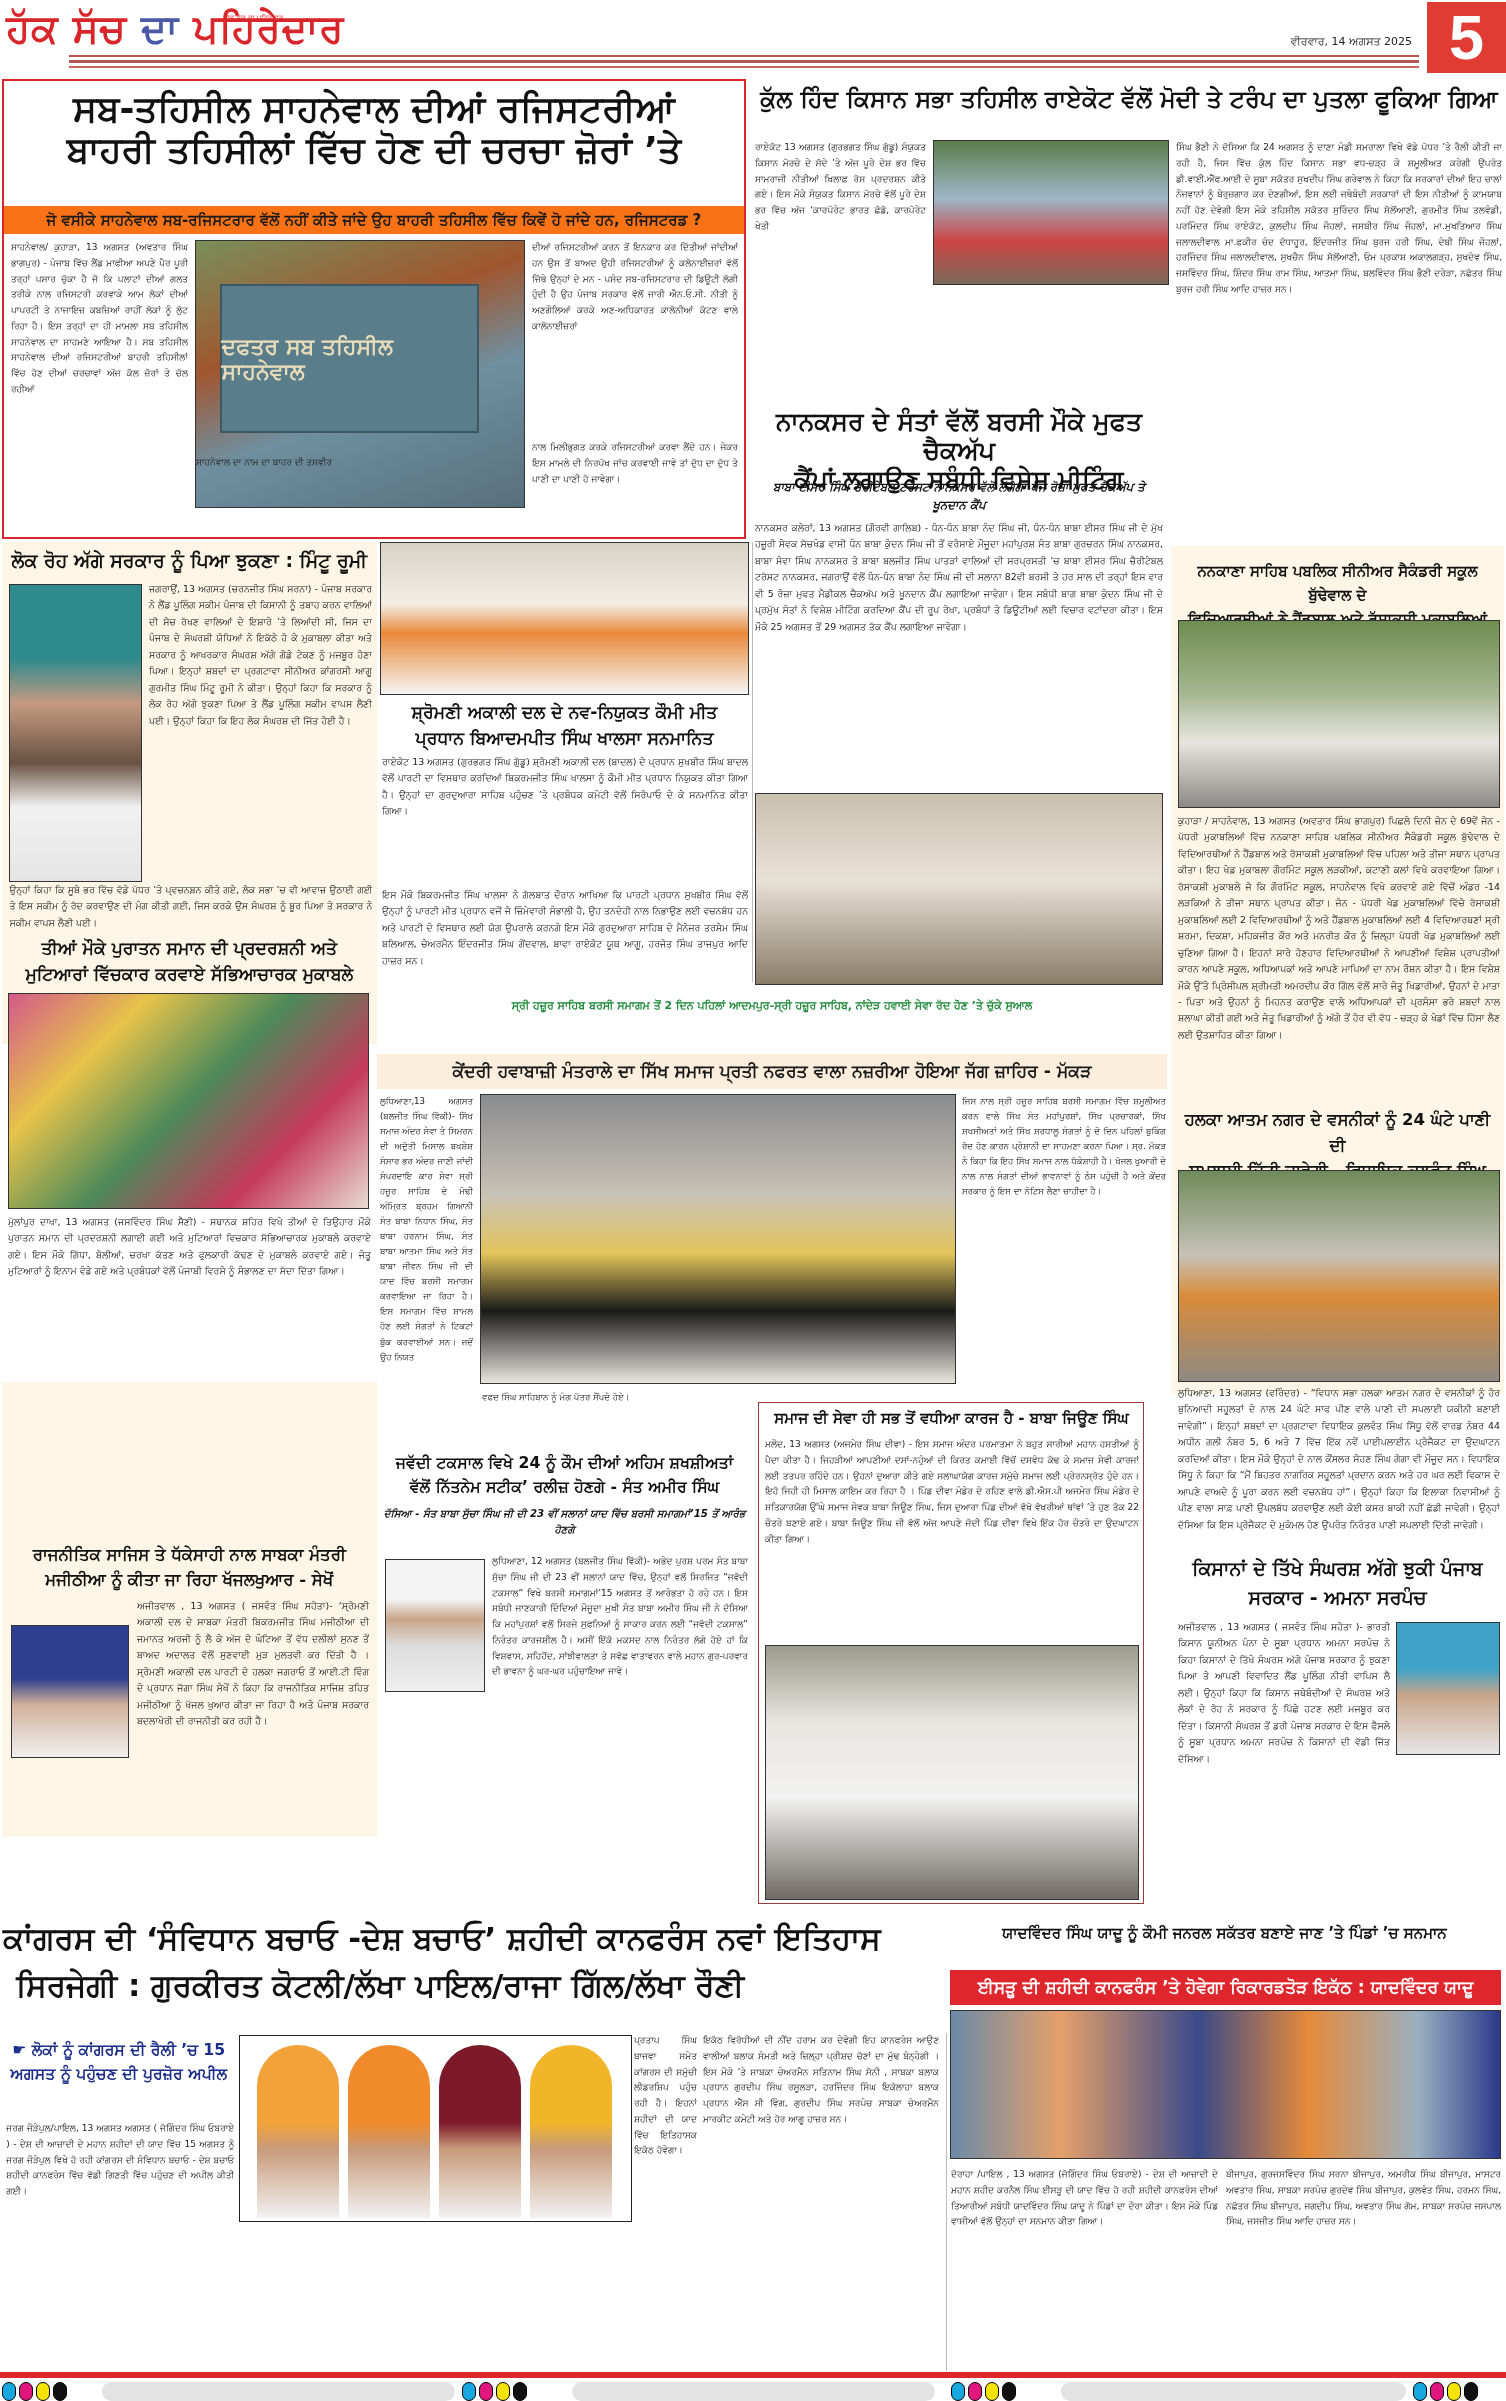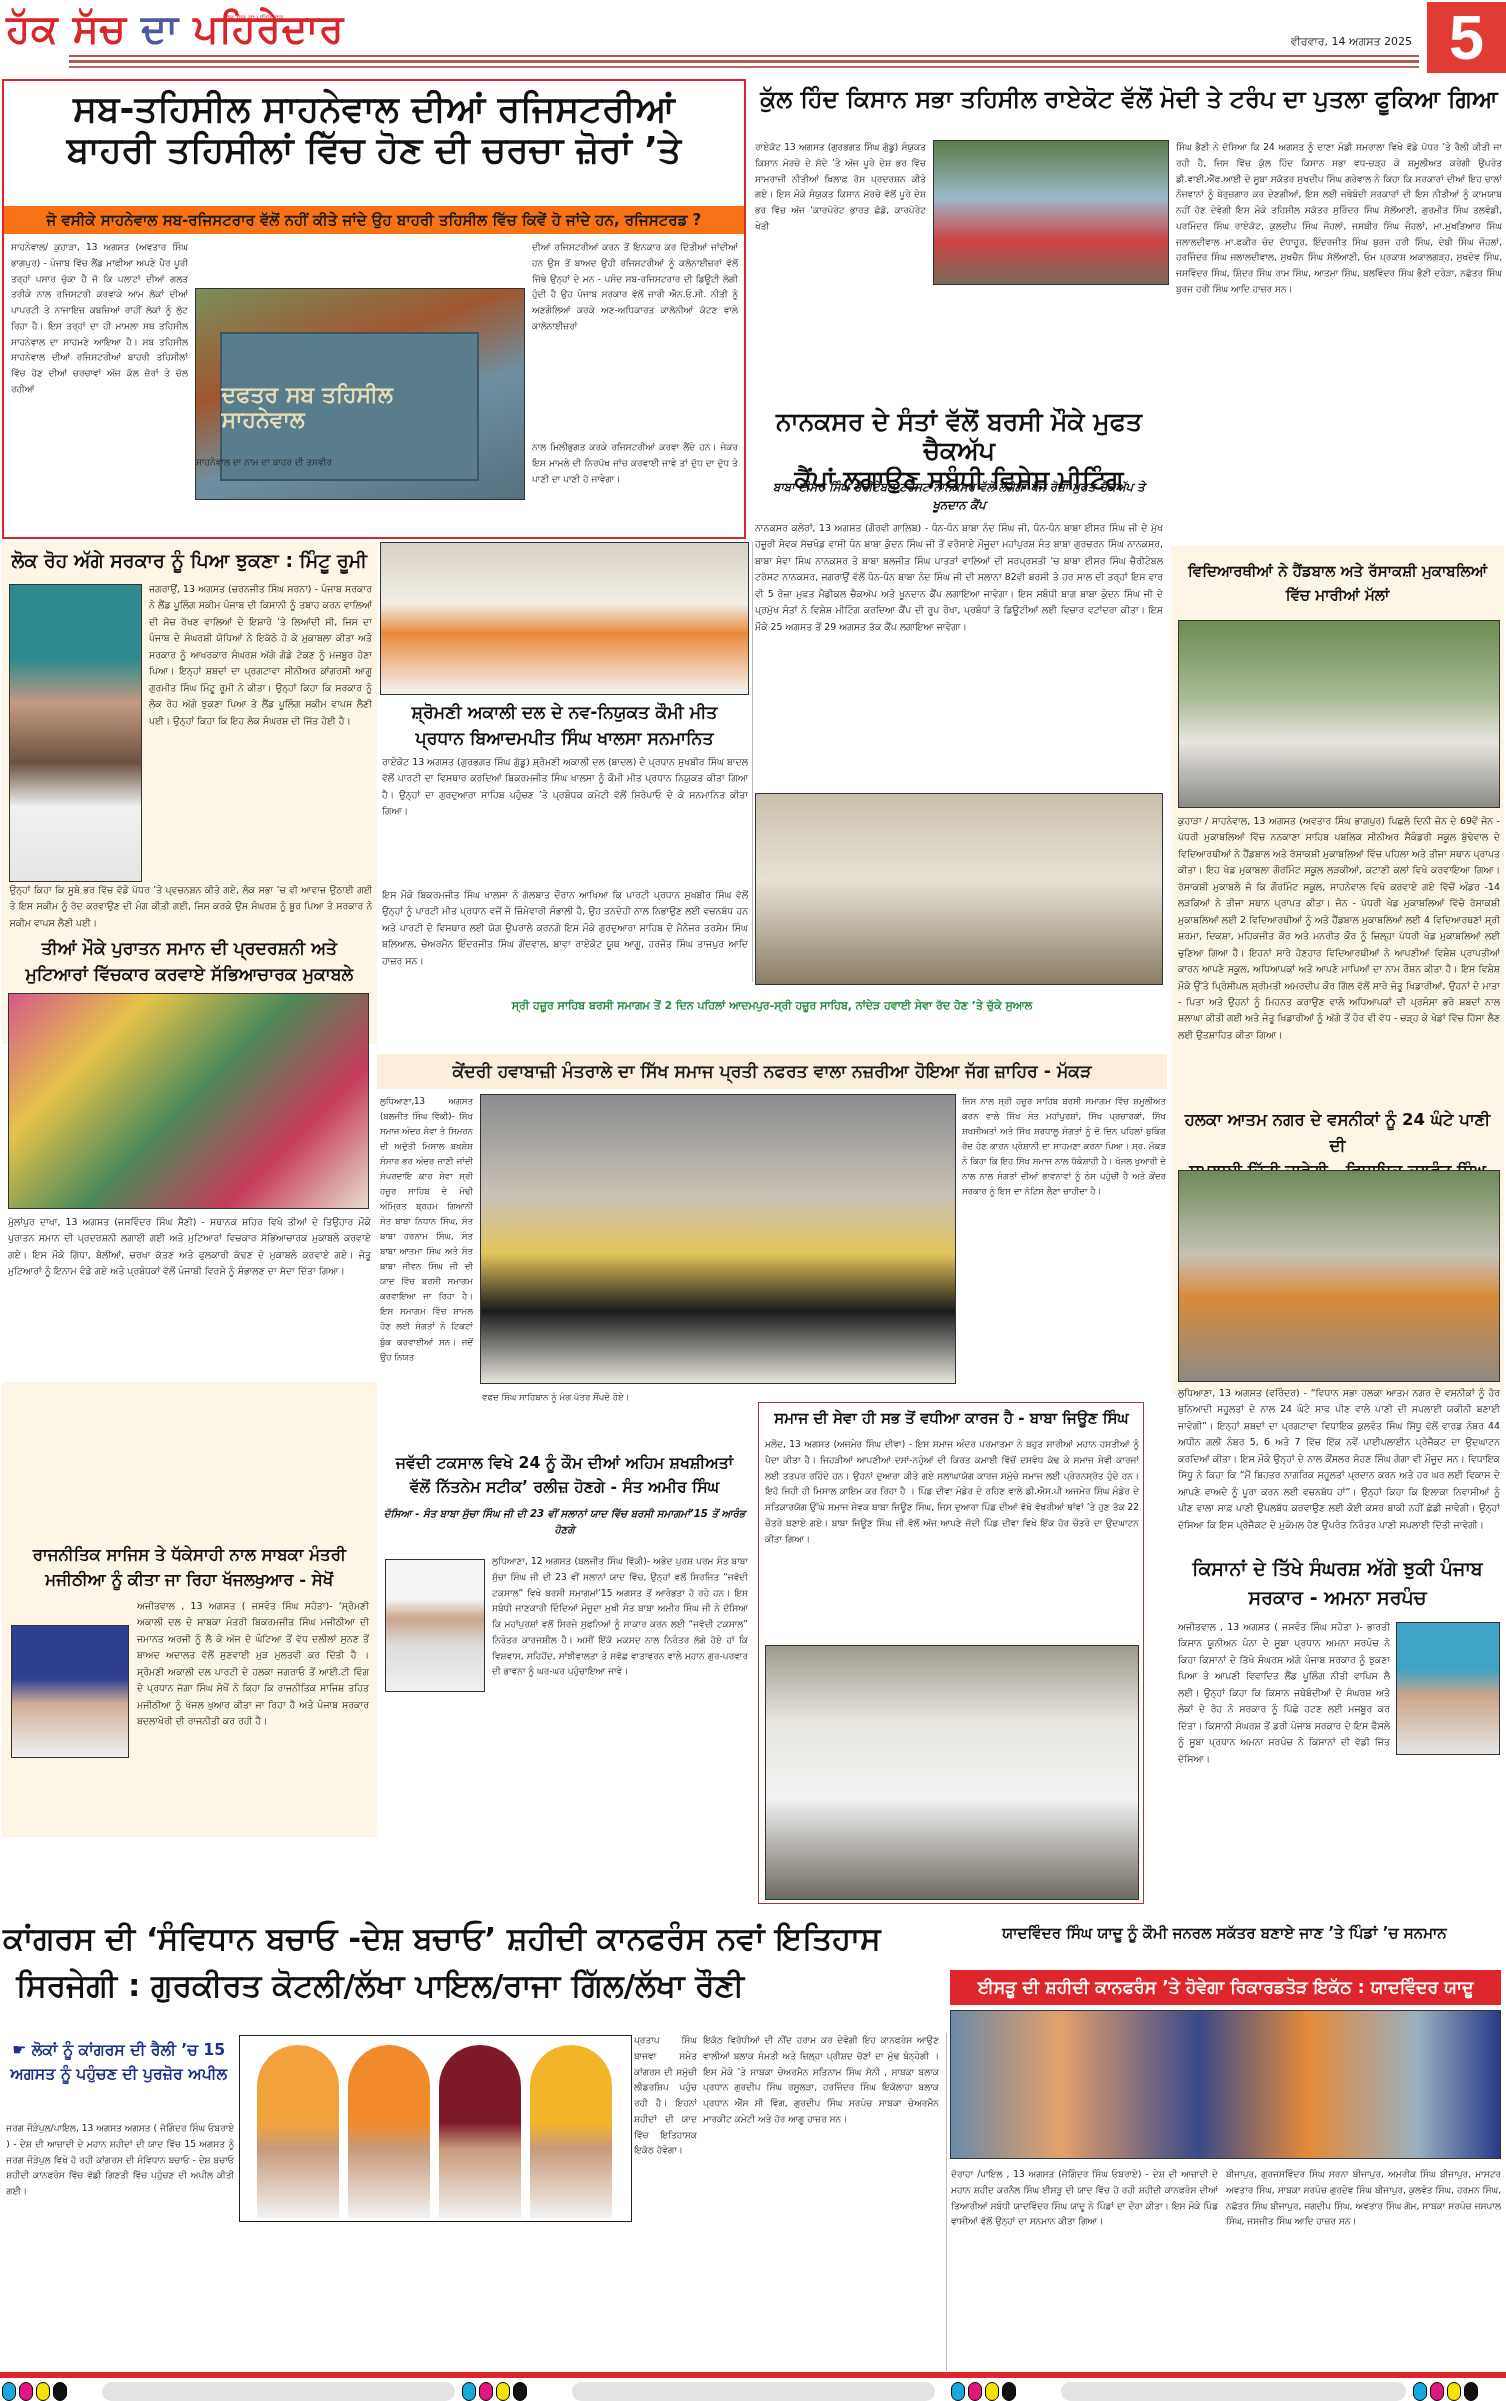--- a/index.html
+++ b/index.html
@@ -49,21 +49,21 @@
 <div class="abs page-num">5</div>
 
 <div class="abs box-red" style="left:1.6px; top:79px; width:744px; height:140px; border-bottom:none;"></div>
 <div class="abs headline" style="left:7.9px; top:88px; width:732px; font-size:36px;">
   <div>ਸਬ-ਤਹਿਸੀਲ ਸਾਹਨੇਵਾਲ ਦੀਆਂ ਰਜਿਸਟਰੀਆਂ</div>
   <div>ਬਾਹਰੀ ਤਹਿਸੀਲਾਂ ਵਿੱਚ ਹੋਣ ਦੀ ਚਰਚਾ ਜ਼ੋਰਾਂ ’ਤੇ</div>
 </div>
 <div class="abs kicker-bar" style="left:3.9px; top:206px; width:740px; height:28px; font-size:15px; line-height:28px;">ਜੋ ਵਸੀਕੇ ਸਾਹਨੇਵਾਲ ਸਬ-ਰਜਿਸਟਰਾਰ ਵੱਲੋਂ ਨਹੀਂ ਕੀਤੇ ਜਾਂਦੇ ਉਹ ਬਾਹਰੀ ਤਹਿਸੀਲ ਵਿੱਚ ਕਿਵੇਂ ਹੋ ਜਾਂਦੇ ਹਨ, ਰਜਿਸਟਰਡ ?</div>
 <div class="abs box-red" style="left:1.6px; top:79px; width:744px; height:460px;"></div>
 <div class="abs col-text" style="left:11px; top:240px; width:177px; height:283px;">ਸਾਹਨੇਵਾਲ/ ਕੁਹਾੜਾ, 13 ਅਗਸਤ (ਅਵਤਾਰ ਸਿੰਘ ਭਾਗਪੁਰ) - ਪੰਜਾਬ ਵਿੱਚ ਲੈਂਡ ਮਾਫੀਆ ਅਪਣੇ ਪੈਰ ਪੂਰੀ ਤਰ੍ਹਾਂ ਪਸਾਰ ਚੁੱਕਾ ਹੈ ਜੋ ਕਿ ਪਲਾਟਾਂ ਦੀਆਂ ਗਲਤ ਤਰੀਕੇ ਨਾਲ ਰਜਿਸਟਰੀ ਕਰਵਾਕੇ ਆਮ ਲੋਕਾਂ ਦੀਆਂ ਪਾਪਰਟੀ ਤੇ ਨਾਜਾਇਜ਼ ਕਬਜ਼ਿਆਂ ਰਾਹੀਂ ਲੋਕਾਂ ਨੂੰ ਲੁੱਟ ਰਿਹਾ ਹੈ। ਇਸ ਤਰ੍ਹਾਂ ਦਾ ਹੀ ਮਾਮਲਾ ਸਬ ਤਹਿਸੀਲ ਸਾਹਨੇਵਾਲ ਦਾ ਸਾਹਮਣੇ ਆਇਆ ਹੈ। ਸਬ ਤਹਿਸੀਲ ਸਾਹਨੇਵਾਲ ਦੀਆਂ ਰਜਿਸਟਰੀਆਂ ਬਾਹਰੀ ਤਹਿਸੀਲਾਂ ਵਿੱਚ ਹੋਣ ਦੀਆਂ ਚਰਚਾਵਾਂ ਅੱਜ ਕੱਲ ਜ਼ੋਰਾਂ ਤੇ ਚੱਲ ਰਹੀਆਂ</div>
-<div class="photo" style="left:195px; top:240px; width:330px; height:212px; background:linear-gradient(160deg,#7a8f5a 0%,#a0562f 35%,#6f8fa0 60%,#57707e 100%);margin-top:48px;">
+<div class="photo" style="left:195px; top:240px; width:330px; height:268px; background:linear-gradient(160deg,#7a8f5a 0%,#a0562f 35%,#6f8fa0 60%,#57707e 100%);">
   <div style="position:absolute;left:23.6px;top:43px;width:259px;height:149px;background:#5a7d8c;border:2.4px solid #3d5763;display:flex;align-items:center;justify-content:center;color:#e9dcb8;font-weight:bold;font-size:22px;">ਦਫਤਰ ਸਬ ਤਹਿਸੀਲ ਸਾਹਨੇਵਾਲ</div>
 </div>
 <div class="abs col-text" style="left:196px; top:455px; width:327px; height:47px;">ਸਾਹਨੇਵਾਲ ਦਾ ਨਾਮ ਦਾ ਬਾਹਰ ਦੀ ਤਸਵੀਰ</div>
 <div class="abs col-text" style="left:532px; top:240px; width:206px; height:196px;">ਦੀਆਂ ਰਜਿਸਟਰੀਆਂ ਕਰਨ ਤੋਂ ਇਨਕਾਰ ਕਰ ਦਿੱਤੀਆਂ ਜਾਂਦੀਆਂ ਹਨ ਉਸ ਤੋਂ ਬਾਅਦ ਉਹੀ ਰਜਿਸਟਰੀਆਂ ਨੂੰ ਕਲੋਨਾਈਜ਼ਰਾਂ ਵੱਲੋਂ ਜਿੱਥੇ ਉਨ੍ਹਾਂ ਦੇ ਮਨ - ਪਸੰਦ ਸਬ-ਰਜਿਸਟਰਾਰ ਦੀ ਡਿਊਟੀ ਲੱਗੀ ਹੁੰਦੀ ਹੈ ਉਹ ਪੰਜਾਬ ਸਰਕਾਰ ਵੱਲੋਂ ਜਾਰੀ ਐਨ.ਓ.ਸੀ. ਨੀਤੀ ਨੂੰ ਅਣਗੌਲਿਆਂ ਕਰਕੇ ਅਣ-ਅਧਿਕਾਰਤ ਕਾਲੋਨੀਆਂ ਕੱਟਣ ਵਾਲੇ ਕਾਲੋਨਾਈਜ਼ਰਾਂ</div>
 <div class="abs col-text" style="left:532px; top:440px; width:206px; height:86px;">ਨਾਲ ਮਿਲੀਭੁਗਤ ਕਰਕੇ ਰਜਿਸਟਰੀਆਂ ਕਰਵਾ ਲੈਂਦੇ ਹਨ। ਜੇਕਰ ਇਸ ਮਾਮਲੇ ਦੀ ਨਿਰਪੱਖ ਜਾਂਚ ਕਰਵਾਈ ਜਾਵੇ ਤਾਂ ਦੁੱਧ ਦਾ ਦੁੱਧ ਤੇ ਪਾਣੀ ਦਾ ਪਾਣੀ ਹੋ ਜਾਵੇਗਾ।</div>
 
 <div class="abs headline" style="left:754px; top:86px; width:750px; font-size:23.6px; white-space:nowrap;">ਕੁੱਲ ਹਿੰਦ ਕਿਸਾਨ ਸਭਾ ਤਹਿਸੀਲ ਰਾਏਕੋਟ ਵੱਲੋਂ ਮੋਦੀ ਤੇ ਟਰੰਪ ਦਾ ਪੁਤਲਾ ਫੂਕਿਆ ਗਿਆ</div>
 <div class="abs col-text" style="left:755px; top:140px; width:171px; height:236px;">ਰਾਏਕੋਟ 13 ਅਗਸਤ (ਗੁਰਭਗਤ ਸਿੰਘ ਗੁੱਡੂ) ਸੰਯੁਕਤ ਕਿਸਾਨ ਮੋਰਚੇ ਦੇ ਸੱਦੇ ’ਤੇ ਅੱਜ ਪੂਰੇ ਦੇਸ਼ ਭਰ ਵਿੱਚ ਸਾਮਰਾਜੀ ਨੀਤੀਆਂ ਖਿਲਾਫ਼ ਰੋਸ ਪ੍ਰਦਰਸ਼ਨ ਕੀਤੇ ਗਏ। ਇਸ ਮੌਕੇ ਸੰਯੁਕਤ ਕਿਸਾਨ ਮੋਰਚੇ ਵੱਲੋਂ ਪੂਰੇ ਦੇਸ਼ ਭਰ ਵਿੱਚ ਅੱਜ ‘ਕਾਰਪੋਰੇਟ ਭਾਰਤ ਛੱਡੋ, ਕਾਰਪੋਰੇਟ ਖੇਤੀ</div>
 <div class="photo" style="left:933px; top:140px; width:236px; height:145px; background:linear-gradient(180deg,#5b7d4a 0%,#9db7c8 40%,#c44 70%,#7a6a5a 100%);"></div>
 <div class="abs col-text" style="left:933px; top:290px; width:236px; height:86px;"></div>
@@ -72,20 +72,21 @@
 <div class="abs headline" style="left:755px; top:408px; width:408px; font-size:25px;">
   <div>ਨਾਨਕਸਰ ਦੇ ਸੰਤਾਂ ਵੱਲੋਂ ਬਰਸੀ ਮੌਕੇ ਮੁਫਤ ਚੈਕਅੱਪ</div>
   <div>ਕੈਂਪਾਂ ਲਗਾਉਣ ਸਬੰਧੀ ਵਿਸ਼ੇਸ਼ ਮੀਟਿੰਗ</div>
 </div>
 <div class="abs sub-bold" style="left:755px; top:479px; width:408px; font-size:11.8px; font-style:italic; line-height:1.5;">ਬਾਬਾ ਈਸਰ ਸਿੰਘ ਚੈਰੀਟੇਬਲ ਟਰੱਸਟ ਨਾਨਕਸਰ ਵੱਲੋਂ ਲੱਗੇਗਾ ਪੰਜ ਰੋਜ਼ਾ ਮੁਫਤ ਚੈਕਅੱਪ ਤੇ ਖੂਨਦਾਨ ਕੈਂਪ</div>
 <div class="abs col-text" style="left:755px; top:520px; width:408px; height:267px; font-size:9.4px;">ਨਾਨਕਸਰ ਕਲੇਰਾਂ, 13 ਅਗਸਤ (ਗੌਰਵੀ ਗਾਲਿਬ) - ਧੰਨ-ਧੰਨ ਬਾਬਾ ਨੰਦ ਸਿੰਘ ਜੀ, ਧੰਨ-ਧੰਨ ਬਾਬਾ ਈਸਰ ਸਿੰਘ ਜੀ ਦੇ ਮੁੱਖ ਹਜ਼ੂਰੀ ਸੇਵਕ ਸੱਚਖੰਡ ਵਾਸੀ ਧੰਨ ਬਾਬਾ ਕੁੰਦਨ ਸਿੰਘ ਜੀ ਤੋਂ ਵਰੋਸਾਏ ਮੌਜੂਦਾ ਮਹਾਂਪੁਰਸ਼ ਸੰਤ ਬਾਬਾ ਗੁਰਚਰਨ ਸਿੰਘ ਨਾਨਕਸਰ, ਬਾਬਾ ਸੇਵਾ ਸਿੰਘ ਨਾਨਕਸਰ ਤੇ ਬਾਬਾ ਬਲਜੀਤ ਸਿੰਘ ਪਾਤੜਾਂ ਵਾਲਿਆਂ ਦੀ ਸਰਪ੍ਰਸਤੀ ’ਚ ਬਾਬਾ ਈਸਰ ਸਿੰਘ ਚੈਰੀਟੇਬਲ ਟਰੱਸਟ ਨਾਨਕਸਰ, ਜਗਰਾਉਂ ਵੱਲੋਂ ਧੰਨ-ਧੰਨ ਬਾਬਾ ਨੰਦ ਸਿੰਘ ਜੀ ਦੀ ਸਲਾਨਾ 82ਵੀ ਬਰਸੀ ਤੇ ਹਰ ਸਾਲ ਦੀ ਤਰ੍ਹਾਂ ਇਸ ਵਾਰ ਵੀ 5 ਰੋਜ਼ਾ ਮੁਫਤ ਮੈਡੀਕਲ ਚੈਕਅੱਪ ਅਤੇ ਖੂਨਦਾਨ ਕੈਂਪ ਲਗਾਇਆ ਜਾਵੇਗਾ। ਇਸ ਸਬੰਧੀ ਬਾਗ ਬਾਬਾ ਕੁੰਦਨ ਸਿੰਘ ਜੀ ਦੇ ਪ੍ਰਮੁੱਖ ਸੰਤਾਂ ਨੇ ਵਿਸ਼ੇਸ਼ ਮੀਟਿੰਗ ਕਰਦਿਆ ਕੈਂਪ ਦੀ ਰੂਪ ਰੇਖਾ, ਪ੍ਰਬੰਧਾਂ ਤੇ ਡਿਊਟੀਆਂ ਲਈ ਵਿਚਾਰ ਵਟਾਂਦਰਾ ਕੀਤਾ। ਇਸ ਮੌਕੇ 25 ਅਗਸਤ ਤੋਂ 29 ਅਗਸਤ ਤੱਕ ਕੈਂਪ ਲਗਾਇਆ ਜਾਵੇਗਾ।</div>
 <div class="photo" style="left:755px; top:793px; width:408px; height:192px; background:linear-gradient(180deg,#c9bfae 0%,#e8e2d6 45%,#8a7d68 100%);"></div>
 
 <div class="abs cream" style="left:1171px; top:546px; width:333px; height:848px;"></div>
 <div class="abs headline" style="left:1174px; top:559px; width:327px; font-size:15px; line-height:1.6;">
+  <div>ਨਨਕਾਣਾ ਸਾਹਿਬ ਪਬਲਿਕ ਸੀਨੀਅਰ ਸੈਕੰਡਰੀ ਸਕੂਲ ਬੁੱਢੇਵਾਲ ਦੇ</div>
   <div>ਵਿਦਿਆਰਥੀਆਂ ਨੇ ਹੈਂਡਬਾਲ ਅਤੇ ਰੱਸਾਕਸ਼ੀ ਮੁਕਾਬਲਿਆਂ ਵਿੱਚ ਮਾਰੀਆਂ ਮੱਲਾਂ</div>
 </div>
 <div class="photo" style="left:1178px; top:620px; width:322px; height:188px; background:linear-gradient(180deg,#6e8d4f 0%,#a7b894 40%,#e7e5de 65%,#8c8a86 100%);"></div>
 <div class="abs col-text" style="left:1178px; top:813px; width:322px; height:290px; font-size:9.4px;">ਕੁਹਾੜਾ / ਸਾਹਨੇਵਾਲ, 13 ਅਗਸਤ (ਅਵਤਾਰ ਸਿੰਘ ਭਾਗਪੁਰ) ਪਿਛਲੇ ਦਿਨੀ ਜ਼ੋਨ ਦੇ 69ਵੇਂ ਜੋਨ - ਪੱਧਰੀ ਮੁਕਾਬਲਿਆਂ ਵਿੱਚ ਨਨਕਾਣਾ ਸਾਹਿਬ ਪਬਲਿਕ ਸੀਨੀਅਰ ਸੈਕੰਡਰੀ ਸਕੂਲ ਬੁੱਢੇਵਾਲ ਦੇ ਵਿਦਿਆਰਥੀਆਂ ਨੇ ਹੈਂਡਬਾਲ ਅਤੇ ਰੱਸਾਕਸ਼ੀ ਮੁਕਾਬਲਿਆਂ ਵਿੱਚ ਪਹਿਲਾ ਅਤੇ ਤੀਜਾ ਸਥਾਨ ਪ੍ਰਾਪਤ ਕੀਤਾ। ਇਹ ਖੇਡ ਮੁਕਾਬਲਾ ਗੌਰਮਿੰਟ ਸਕੂਲ ਲੜਕੀਆਂ, ਕਟਾਣੀ ਕਲਾਂ ਵਿਖੇ ਕਰਵਾਇਆ ਗਿਆ। ਰੱਸਾਕਸ਼ੀ ਮੁਕਾਬਲੇ ਜੋ ਕਿ ਗੌਰਮਿੰਟ ਸਕੂਲ, ਸਾਹਨੇਵਾਲ ਵਿਖੇ ਕਰਵਾਏ ਗਏ ਵਿੱਚੋਂ ਅੰਡਰ -14 ਲੜਕਿਆਂ ਨੇ ਤੀਜਾ ਸਥਾਨ ਪ੍ਰਾਪਤ ਕੀਤਾ। ਜੋਨ - ਪੱਧਰੀ ਖੇਡ ਮੁਕਾਬਲਿਆਂ ਵਿੱਚੋ ਰੱਸਾਕਸ਼ੀ ਮੁਕਾਬਲਿਆਂ ਲਈ 2 ਵਿਦਿਆਰਥੀਆਂ ਨੂੰ ਅਤੇ ਹੈਂਡਬਾਲ ਮੁਕਾਬਲਿਆਂ ਲਈ 4 ਵਿਦਿਆਰਥਣਾਂ ਸ੍ਰੀ ਸ਼ਰਮਾ, ਦਿਕਸ਼ਾ, ਮਹਿਕਜੀਤ ਕੌਰ ਅਤੇ ਮਨਰੀਤ ਕੌਰ ਨੂੰ ਜ਼ਿਲ੍ਹਾ ਪੱਧਰੀ ਖੇਡ ਮੁਕਾਬਲਿਆਂ ਲਈ ਚੁਣਿਆ ਗਿਆ ਹੈ। ਇਹਨਾਂ ਸਾਰੇ ਹੋਣਹਾਰ ਵਿਦਿਆਰਥੀਆਂ ਨੇ ਆਪਣੀਆਂ ਵਿਸ਼ੇਸ਼ ਪ੍ਰਾਪਤੀਆਂ ਕਾਰਨ ਆਪਣੇ ਸਕੂਲ, ਅਧਿਆਪਕਾਂ ਅਤੇ ਆਪਣੇ ਮਾਪਿਆਂ ਦਾ ਨਾਮ ਰੌਸ਼ਨ ਕੀਤਾ ਹੈ। ਇਸ ਵਿਸ਼ੇਸ਼ ਮੌਕੇ ਉੱਤੇ ਪ੍ਰਿੰਸੀਪਲ ਸ਼੍ਰੀਮਤੀ ਅਮਰਦੀਪ ਕੌਰ ਗਿੱਲ ਵੱਲੋਂ ਸਾਰੇ ਜੇਤੂ ਖਿਡਾਰੀਆਂ, ਉਹਨਾਂ ਦੇ ਮਾਤਾ - ਪਿਤਾ ਅਤੇ ਉਹਨਾਂ ਨੂੰ ਮਿਹਨਤ ਕਰਾਉਣ ਵਾਲੇ ਅਧਿਆਪਕਾਂ ਦੀ ਪ੍ਰਸੰਸਾ ਭਰੇ ਸ਼ਬਦਾਂ ਨਾਲ ਸ਼ਲਾਘਾ ਕੀਤੀ ਗਈ ਅਤੇ ਜੇਤੂ ਖਿਡਾਰੀਆਂ ਨੂੰ ਅੱਗੇ ਤੋਂ ਹੋਰ ਵੀ ਵੱਧ - ਚੜ੍ਹ ਕੇ ਖੇਡਾਂ ਵਿੱਚ ਹਿੱਸਾ ਲੈਣ ਲਈ ਉਤਸ਼ਾਹਿਤ ਕੀਤਾ ਗਿਆ।</div>
 
 <div class="abs headline" style="left:1174px; top:1107px; width:327px; font-size:16.5px; line-height:1.55;">
   <div>ਹਲਕਾ ਆਤਮ ਨਗਰ ਦੇ ਵਸਨੀਕਾਂ ਨੂੰ 24 ਘੰਟੇ ਪਾਣੀ ਦੀ</div>
   <div>ਸਪਲਾਈ ਦਿੱਤੀ ਜਾਵੇਗੀ - ਵਿਧਾਇਕ ਕੁਲਵੰਤ ਸਿੰਘ ਸਿੱਧੂ</div>
 </div>
 <div class="photo" style="left:1178px; top:1170px; width:322px; height:212px; background:linear-gradient(180deg,#6f8a5a 0%,#c6c2b6 40%,#d98b3a 60%,#8f8a84 100%);"></div>

